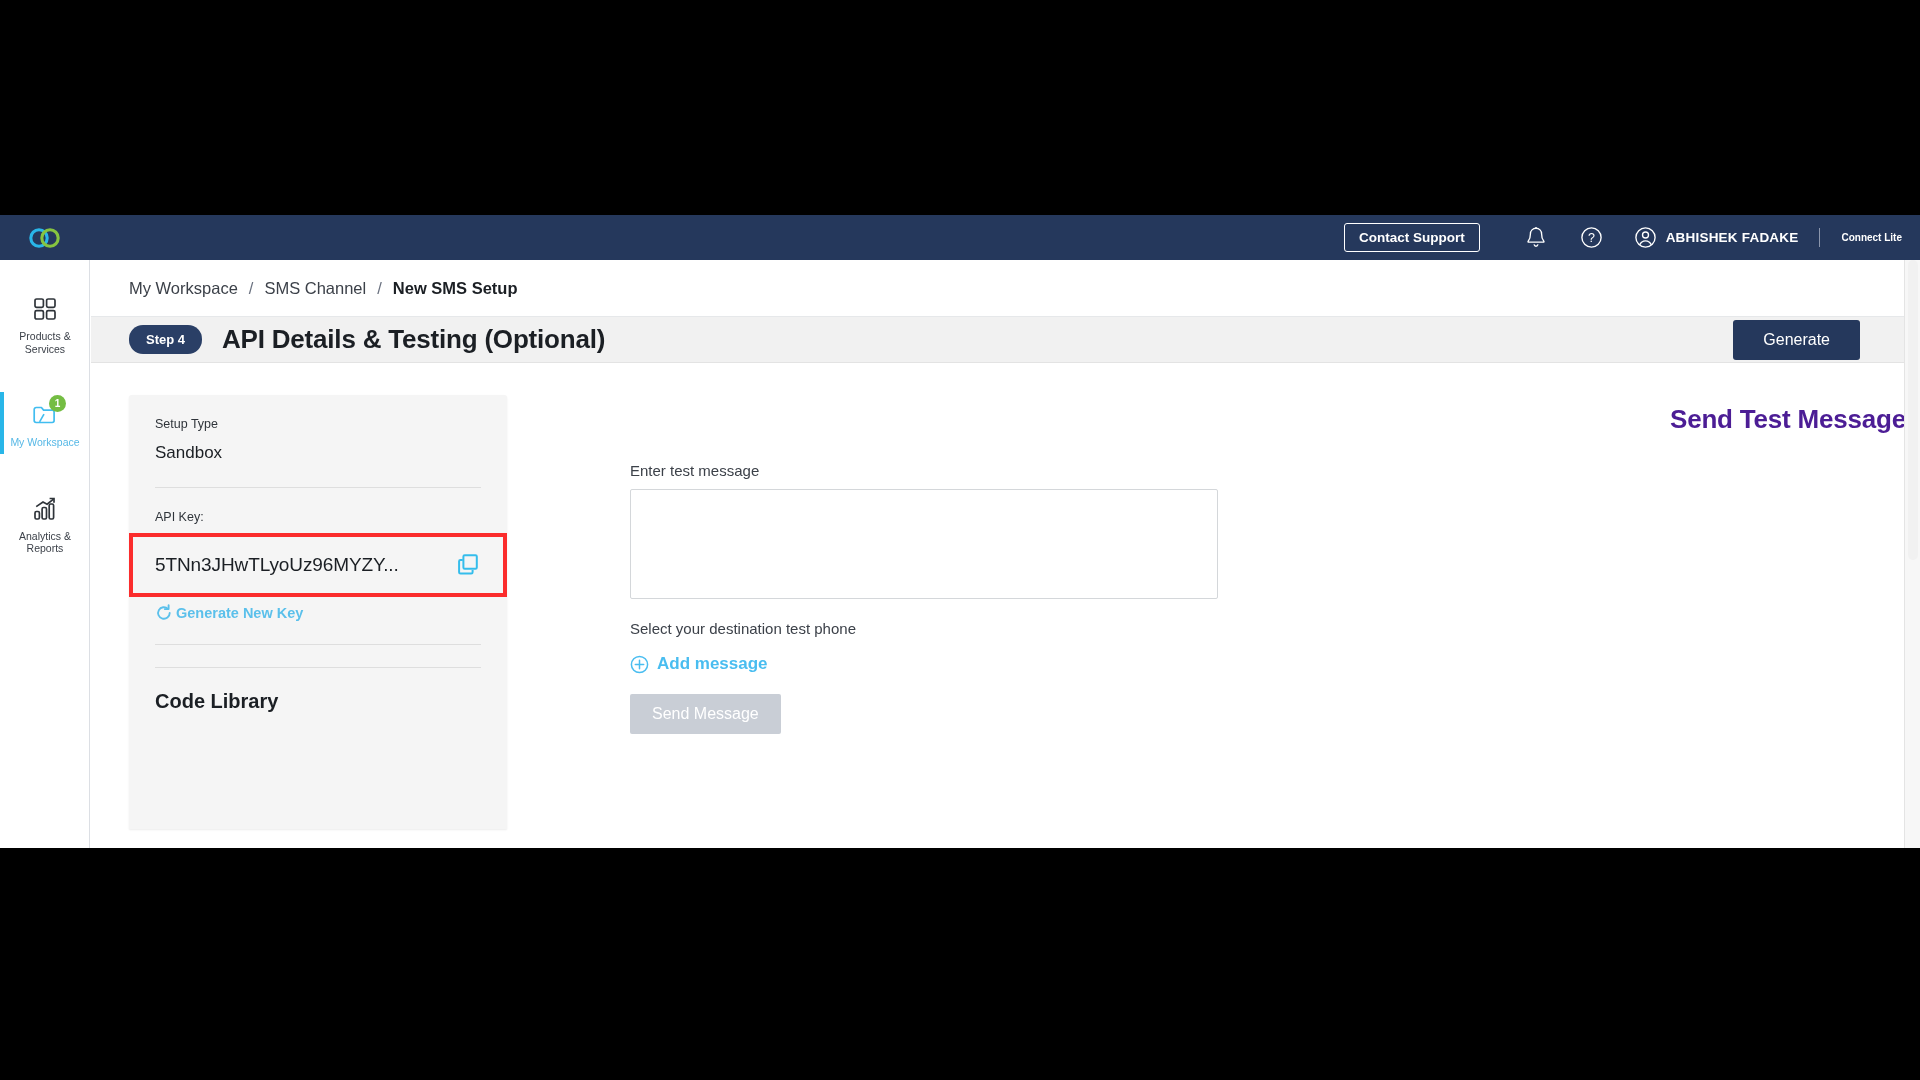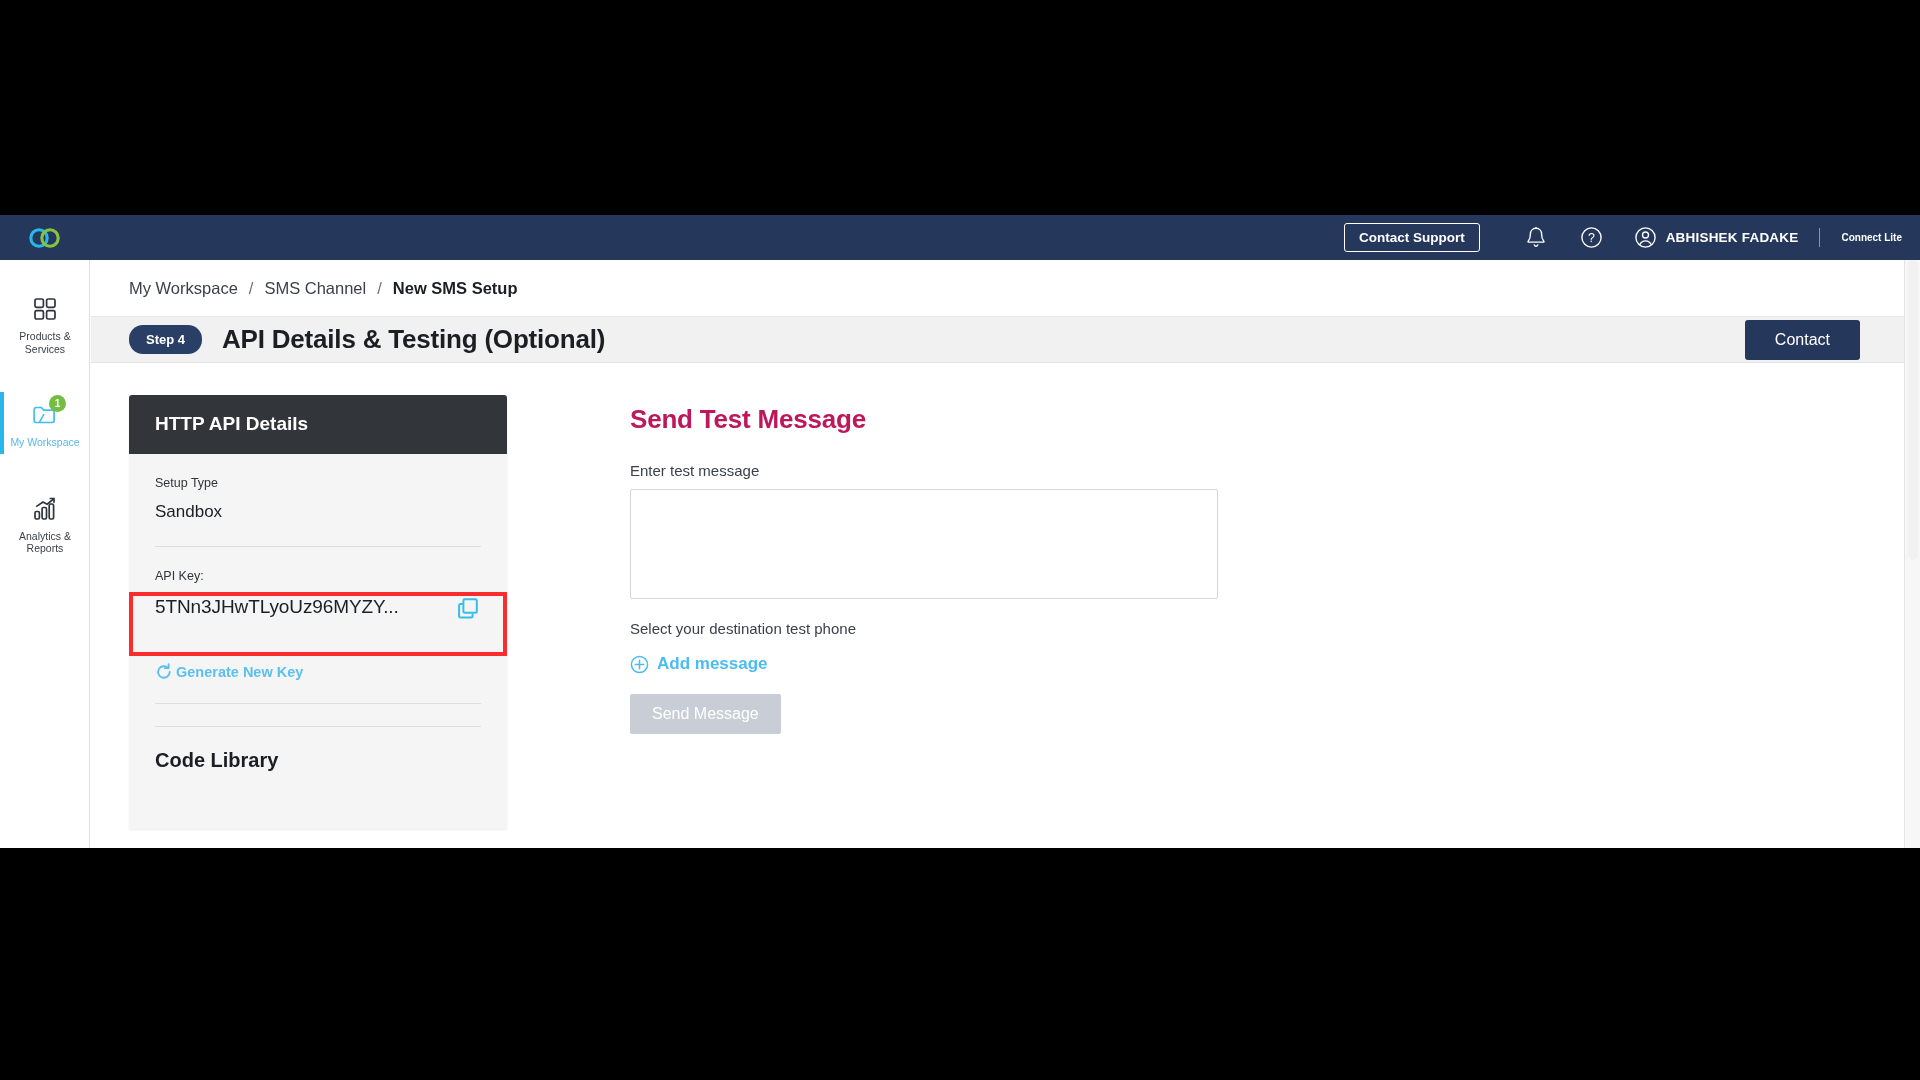--- a/index.html
+++ b/index.html
@@ -187,21 +187,21 @@
   .field-value { font-size: 17px; color: #1b1f24; line-height: 25px; }
   .hr { height: 1px; background: #dedede; margin-top: 22px; }
 
   .apikey-highlight {
     position: relative;
     border: 4px solid #fb2c2c;
     margin: 0 -26px;
     padding: 0 22px;
   }
   .apikey-row {
-    display: flex; align-items: flex-start; justify-content: space-between;
+    display: flex; align-items: center; justify-content: space-between;
     height: 56px;
   }
   .apikey-value {
     font-size: 19px; color: #1b1f24; letter-spacing: -0.1px;
   }
   .copy-icon { cursor: pointer; width: 26px; height: 26px; }
 
   .genkey {
     display: flex; align-items: center; gap: 3px;
     color: #5bc0eb; font-size: 14.5px; font-weight: bold;
@@ -210,22 +210,22 @@
   .apiid-value { font-size: 19px; color: #1b1f24; line-height: 26px;
                  word-break: break-all; }
   .code-library {
     font-size: 20px; font-weight: bold; color: #1b1f24;
     padding: 22px 0 30px 0;
   }
 
   
   .test-pane { flex: 1; padding-left: 123px; padding-top: 9px; }
   .test-title {
-    font-size: 26px; font-weight: bold; color: #be185d;
-    margin-bottom: 27px; letter-spacing: -0.2px;
+    font-size: 26px; font-weight: bold; color: #4c1d95;
+    margin-bottom: 27px; letter-spacing: -0.2px; text-align: right;
   }
   .test-label { font-size: 15px; color: #3c4149; margin-bottom: 10px; }
   .test-textarea {
     width: 588px; height: 110px;
     border: 1px solid #d4d7da;
     border-radius: 2px;
     background: #fff;
     resize: none;
     font-family: "Liberation Sans", sans-serif;
     font-size: 15px;
@@ -352,27 +352,26 @@
       <span class="sep">/</span>
       <span class="crumb">SMS Channel</span>
       <span class="sep">/</span>
       <span class="crumb current">New SMS Setup</span>
     </div>
 
     <div class="stepbar">
       <span class="step-pill">Step 4</span>
       <span class="step-title">API Details &amp; Testing (Optional)</span>
       <span class="stepbar-spacer"></span>
-      <button class="complete-btn">Contact</button>
+      <button class="complete-btn">Generate</button>
     </div>
 
     <div class="panels">
 
       <div class="api-card">
-        <div class="api-card-head">HTTP API Details</div>
         <div class="api-card-body">
 
           <div class="field">
             <div class="field-label">Setup Type</div>
             <div class="field-value">Sandbox</div>
           </div>
 
           <div class="hr"></div>
 
           <div class="field">

